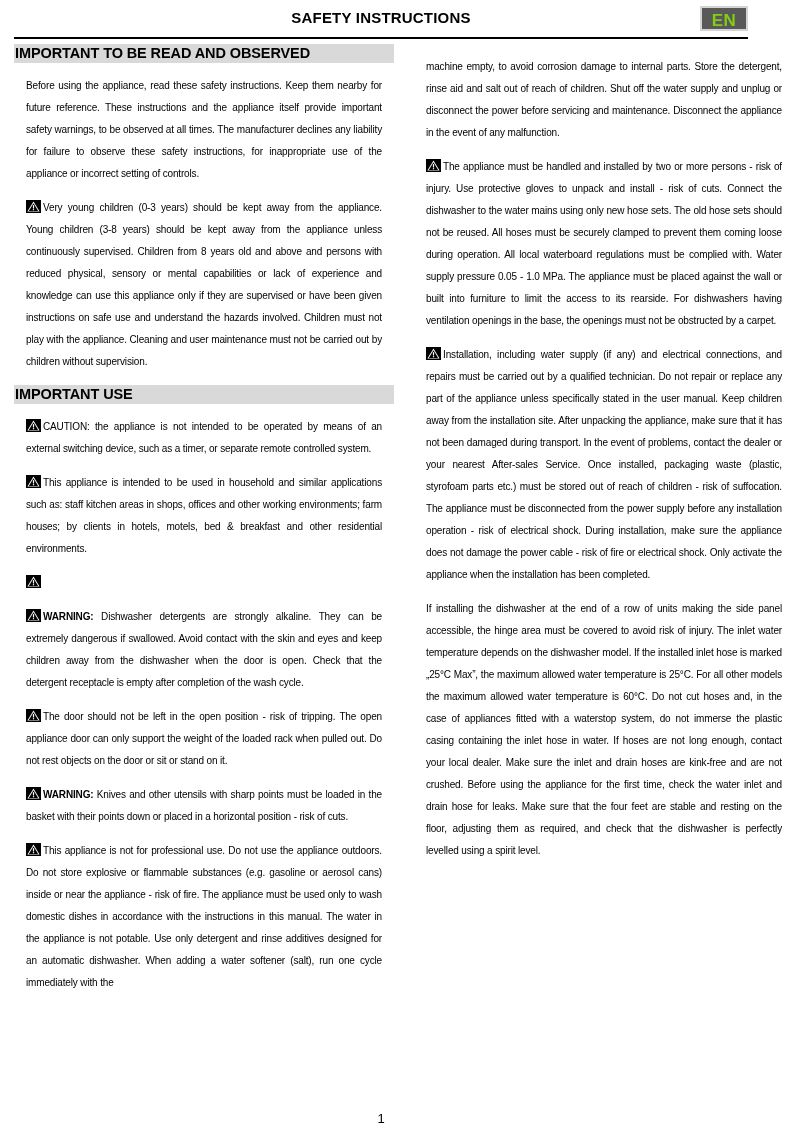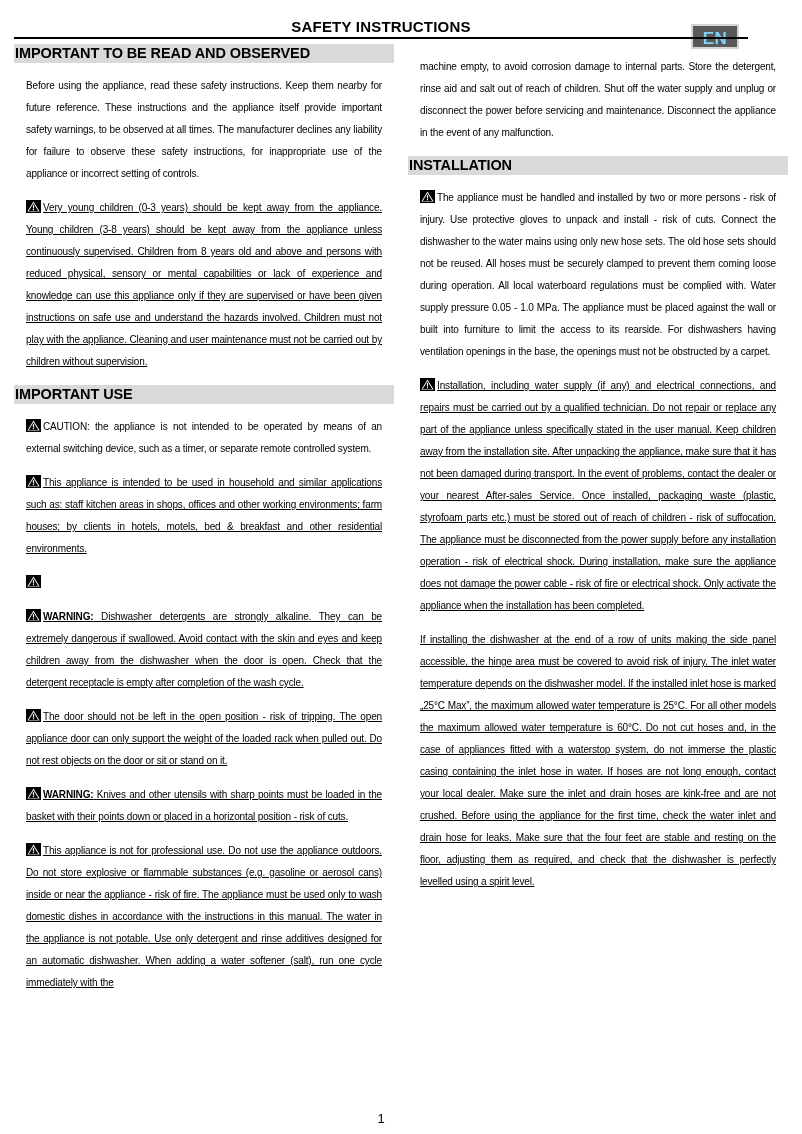--- a/index.html
+++ b/index.html
@@ -14,21 +14,21 @@
     color: #000000;
     position: relative;
     overflow: hidden;
   }
 
   .page {
     width: 762px;
     height: 1134px;
     position: relative;
     box-sizing: border-box;
-    padding: 9px;
+    padding: 0;
   }
 
   
   .header {
     position: relative;
     height: 34px;
     margin: 0 14px;
   }
   .header-title {
     position: absolute;
@@ -36,26 +36,26 @@
     right: 0;
     top: 9px;
     text-align: center;
     font-size: 15px;
     font-weight: bold;
     letter-spacing: 0.2px;
   }
   .lang-badge {
     position: absolute;
     right: 0;
-    top: 15px;
+    top: 6px;
     width: 48px;
     height: 25px;
     background: #595959;
     border: 2px solid #d4d4d4;
-    color: #7dd3fc;
+    color: #84cc16;
     font-size: 17px;
     font-weight: bold;
     text-align: center;
     line-height: 25px;
     letter-spacing: 0.5px;
     box-sizing: border-box;
   }
   .header-rule {
     position: absolute;
     left: 14px;
@@ -66,21 +66,21 @@
   }
 
   
   .columns {
     position: absolute;
     top: 44px;
     left: 14px;
     right: 14px;
     bottom: 30px;
     display: flex;
-    gap: 14px;
+    gap: 20px;
   }
   .col {
     width: 380px;
     flex: 0 0 380px;
   }
 
   
   .sec-head {
     background: #d9d9d9;
     font-size: 14.5px;
@@ -92,21 +92,21 @@
   }
   p.body {
     margin: 12px;
     font-size: 10px;
     line-height: 22px;
     text-align: justify;
     text-justify: inter-word;
     letter-spacing: -0.15px;
     word-spacing: 0px;
   }
-  p.body + p.body { margin-top: 0; text-decoration: underline; }
+  p.body + p.body { margin-top: 0; }
 
   b.lead { font-weight: bold; }
 
   
   .warn-icon {
     display: inline-block;
     width: 15px;
     height: 13px;
     vertical-align: -2px;
     margin-right: 2px;
@@ -193,21 +193,20 @@
         <p class="body"><span class="warn-icon"><svg width="15" height="13" viewBox="0 0 15 13" xmlns="http://www.w3.org/2000/svg">
               <rect x="0" y="0" width="15" height="13" fill="#000000"></rect>
               <path d="M7.5 1.6 L13.6 11.6 L1.4 11.6 Z" fill="#ffffff"></path>
               <path d="M7.5 3.2 L12.2 10.9 L2.8 10.9 Z" fill="#000000"></path>
               <rect x="6.9" y="5.1" width="1.2" height="3.4" fill="#ffffff"></rect>
               <rect x="6.9" y="9.1" width="1.2" height="1.2" fill="#ffffff"></rect>
             </svg></span><span>This appliance is not for professional use. Do not use the appliance outdoors. Do not store explosive or flammable substances (e.g. gasoline or aerosol cans) inside or near the appliance - risk of fire. The appliance must be used only to wash domestic dishes in accordance with the instructions in this manual. The water in the appliance is not potable. Use only detergent and rinse additives designed for an automatic dishwasher. When adding a water softener (salt), run one cycle immediately with the</span></p>
       </div>
     <div class="col" id="col-right">
         <p class="body"><span>machine empty, to avoid corrosion damage to internal parts. Store the detergent, rinse aid and salt out of reach of children. Shut off the water supply and unplug or disconnect the power before servicing and maintenance. Disconnect the appliance in the event of any malfunction.</span></p>
-        <div class="sec-head">INSTALLATION</div>
         <p class="body"><span class="warn-icon"><svg width="15" height="13" viewBox="0 0 15 13" xmlns="http://www.w3.org/2000/svg">
               <rect x="0" y="0" width="15" height="13" fill="#000000"></rect>
               <path d="M7.5 1.6 L13.6 11.6 L1.4 11.6 Z" fill="#ffffff"></path>
               <path d="M7.5 3.2 L12.2 10.9 L2.8 10.9 Z" fill="#000000"></path>
               <rect x="6.9" y="5.1" width="1.2" height="3.4" fill="#ffffff"></rect>
               <rect x="6.9" y="9.1" width="1.2" height="1.2" fill="#ffffff"></rect>
             </svg></span><span>The appliance must be handled and installed by two or more persons - risk of injury. Use protective gloves to unpack and install - risk of cuts. Connect the dishwasher to the water mains using only new hose sets. The old hose sets should not be reused. All hoses must be securely clamped to prevent them coming loose during operation. All local waterboard regulations must be complied with. Water supply pressure 0.05 - 1.0 MPa. The appliance must be placed against the wall or built into furniture to limit the access to its rearside. For dishwashers having ventilation openings in the base, the openings must not be obstructed by a carpet.</span></p>
         <p class="body"><span class="warn-icon"><svg width="15" height="13" viewBox="0 0 15 13" xmlns="http://www.w3.org/2000/svg">
               <rect x="0" y="0" width="15" height="13" fill="#000000"></rect>
               <path d="M7.5 1.6 L13.6 11.6 L1.4 11.6 Z" fill="#ffffff"></path>

